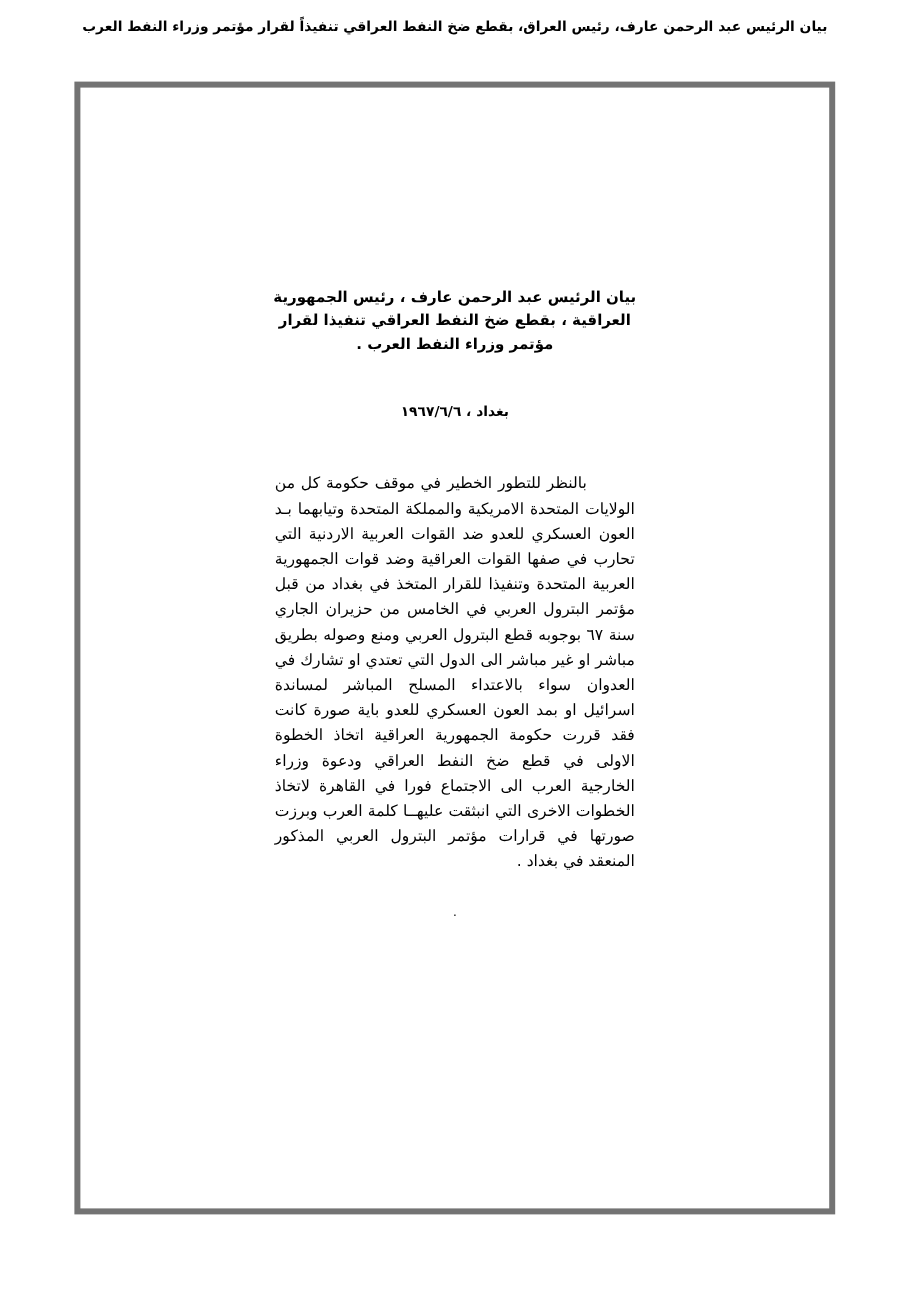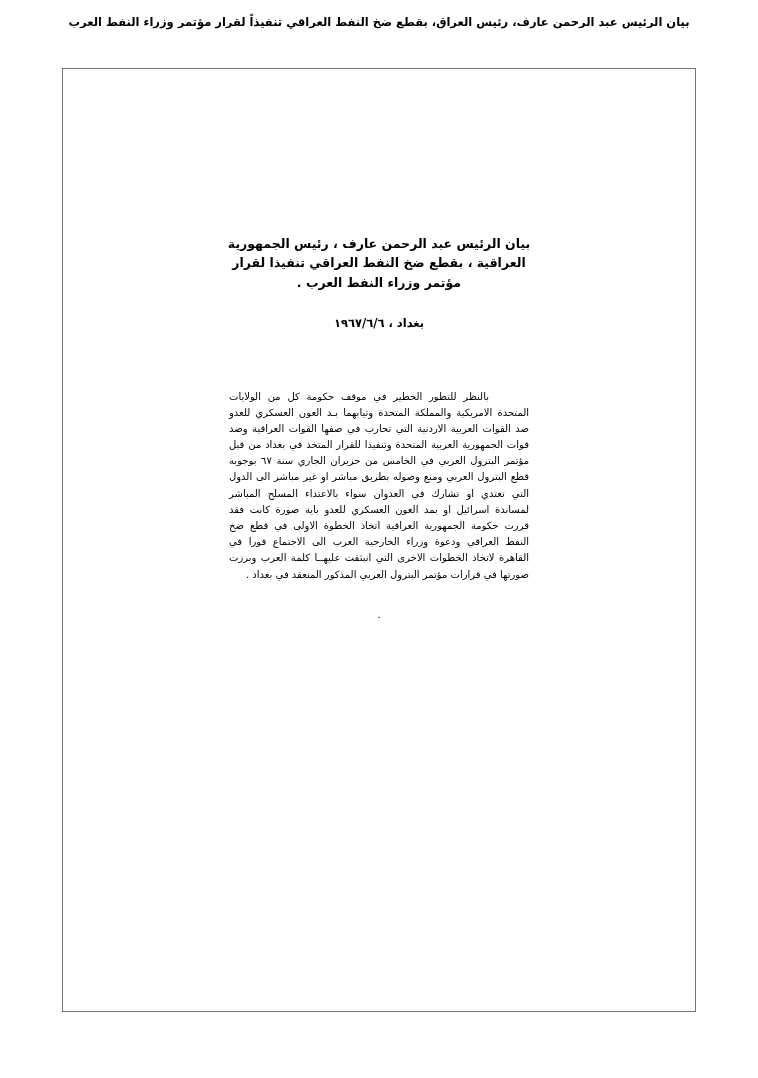--- a/index.html
+++ b/index.html
@@ -47,21 +47,21 @@
     padding: 0 36px;
   }
 
   
   .frame {
     position: absolute;
     top: 68px;
     left: 62px;
     width: 634px;
     height: 944px;
-    border: 1px solid #737373;
+    border: 5px solid #737373;
     box-sizing: border-box;
     background: #ffffff;
   }
 
   
   .doc-body {
     position: absolute;
     top: 165px;
     left: 0;
     width: 100%;
@@ -75,31 +75,31 @@
     line-height: 1.55;
     margin: 0 auto;
     width: 330px;
   }
 
   .doc-place {
     text-align: center;
     font-size: 11.5px;
     font-weight: bold;
     line-height: 1.6;
-    margin: 22px auto 0 auto;
+    margin: 38px auto 0 auto;
     width: 360px;
   }
   .doc-place .line2 {
     display: block;
   }
 
   .doc-paragraph {
-    margin: 56px auto 0 auto;
+    margin: 40px auto 0 auto;
     width: 300px;
-    font-size: 10px;
+    font-size: 13px;
     line-height: 1.62;
     text-align: justify;
     text-align-last: right;
     font-weight: normal;
     letter-spacing: 0.1px;
   }
   .doc-paragraph .indent {
     display: inline-block;
     width: 40px;
   }

